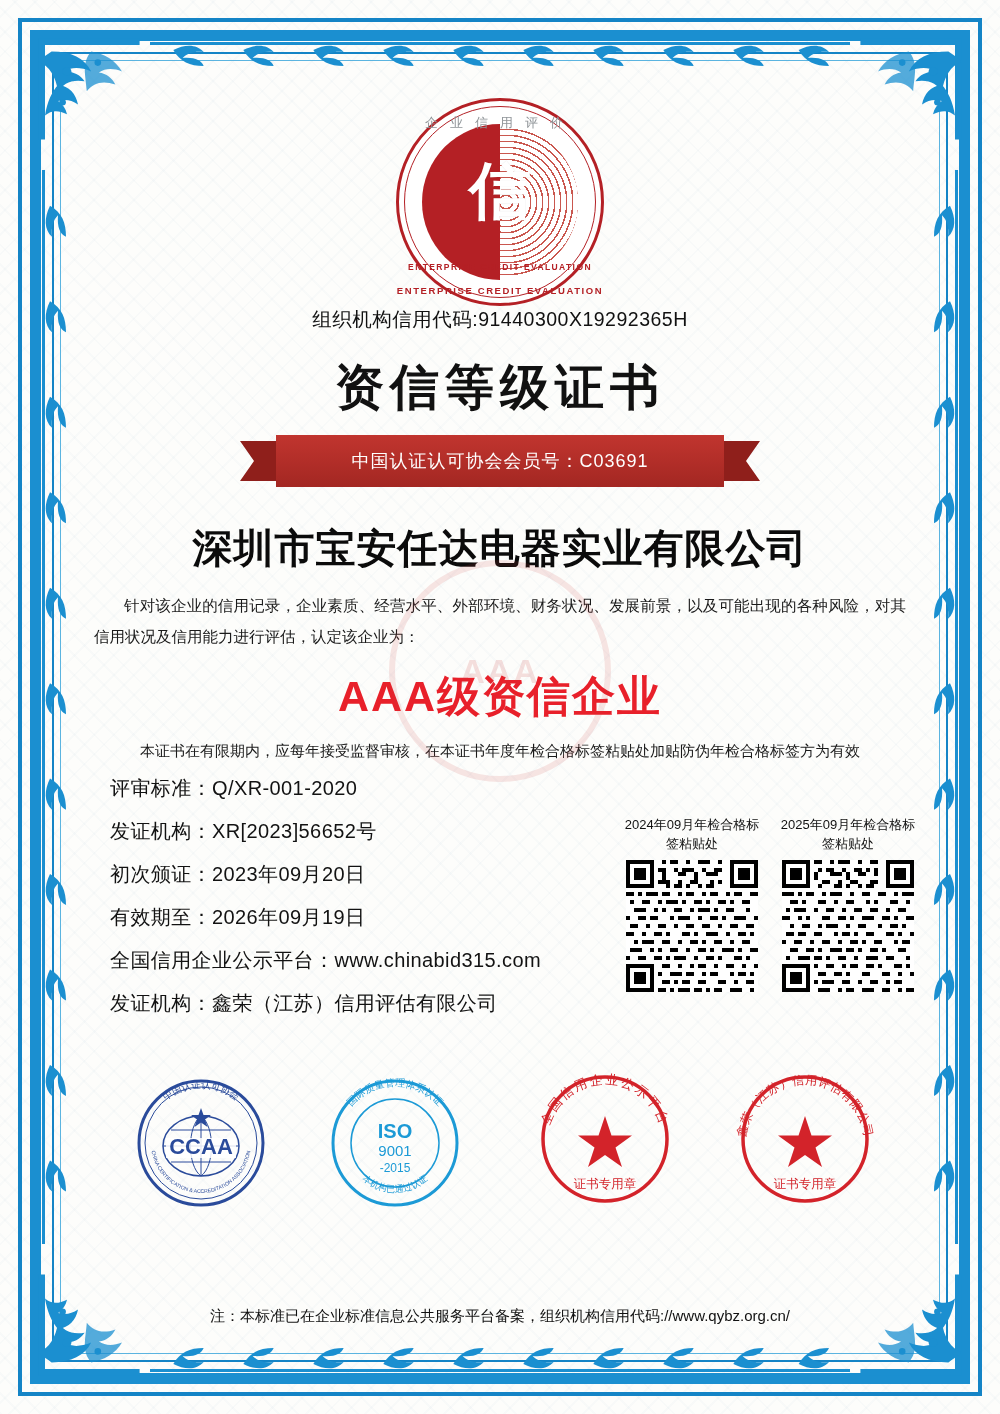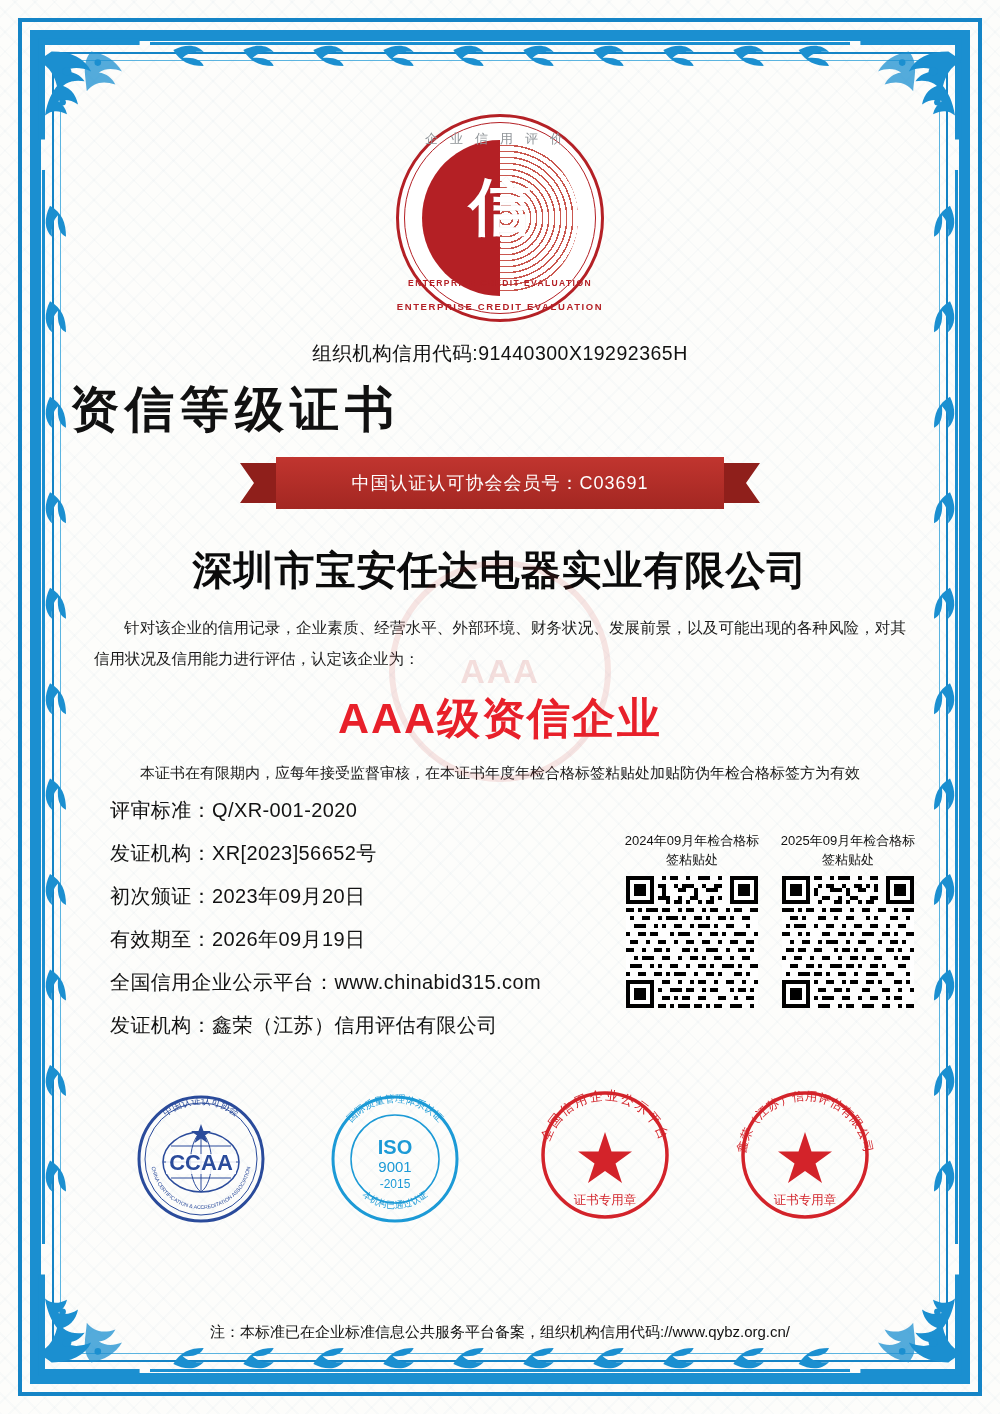--- a/index.html
+++ b/index.html
@@ -41,21 +41,21 @@
   .orn.bl{left:34px;bottom:34px;transform:scaleY(-1);}
   .orn.br{right:34px;bottom:34px;transform:scale(-1,-1);}
   
   .edge{position:absolute;color:#1b8fd0;}
   .edge svg{display:block;width:100%;height:100%;}
   .edge.top{left:150px;right:150px;top:36px;height:34px;}
   .edge.bottom{left:150px;right:150px;bottom:36px;height:34px;transform:scaleY(-1);}
   .edge.left{left:36px;top:170px;bottom:170px;width:34px;}
   .edge.right{right:36px;top:170px;bottom:170px;width:34px;transform:scaleX(-1);}
 
-  .content{position:absolute;left:70px;top:80px;width:860px;height:1270px;}
+  .content{position:absolute;left:70px;top:64px;width:860px;height:1270px;}
 
   
   .emblem{position:relative;margin:34px auto 0;width:208px;height:208px;}
   .emblem .ring{
     position:absolute;inset:0;border-radius:50%;
     border:3px solid #b42025;
     background:#fff;
   }
   .emblem .ring2{
     position:absolute;inset:8px;border-radius:50%;
@@ -86,25 +86,25 @@
     position:absolute;left:0;right:0;bottom:10px;text-align:center;
     font-size:9.5px;letter-spacing:1.6px;color:#b42025;font-weight:700;
   }
   .emblem .en-arc2{
     position:absolute;left:0;right:0;bottom:34px;text-align:center;
     font-size:8.5px;letter-spacing:1.4px;color:#b42025;font-weight:700;
   }
 
   
   .credit-code{
-    margin-top:18px;text-align:center;color:#111;
+    text-align:center;color:#111;
     font-size:19.5px;letter-spacing:.5px;
   }
   .cert-title{
-    margin-top:10px;color:#111;
+    margin-top:22px;text-align:center;color:#111;
     font-size:49px;font-weight:700;letter-spacing:6px;
     font-family:"DejaVu Sans","Liberation Sans",sans-serif;
   }
   .ribbon{
     position:relative;margin:14px auto 0;width:520px;height:52px;
   }
   .ribbon .band{
     position:absolute;left:36px;right:36px;top:0;height:52px;
     background:linear-gradient(180deg,#c1352f 0%, #a32722 100%);
   }

